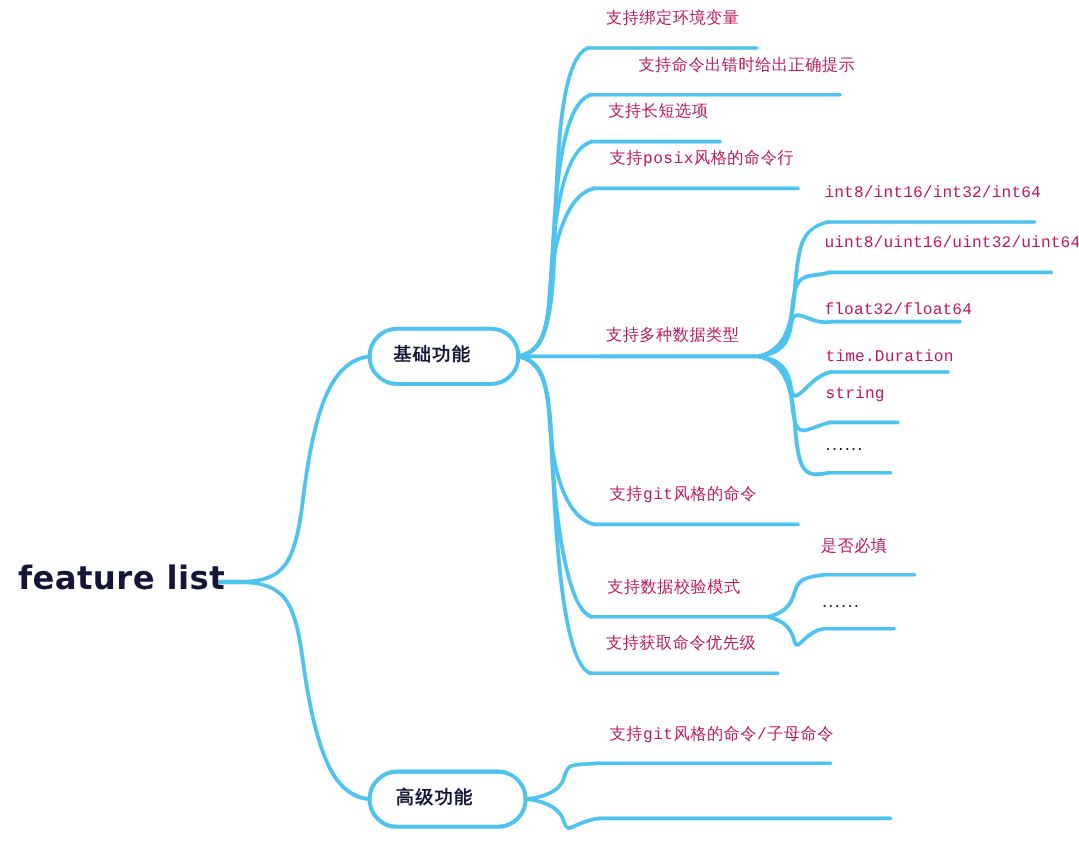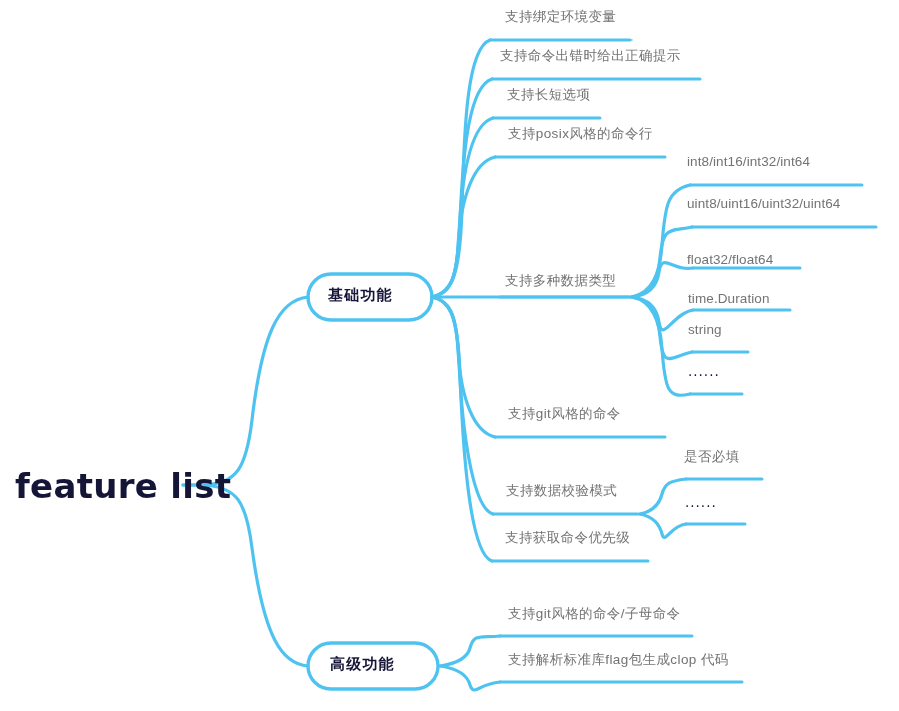--- a/index.html
+++ b/index.html
@@ -21,35 +21,35 @@
   #wires {
     position: absolute;
     left: 0;
     top: 0;
     width: 899px;
     height: 711px;
   }
   .label {
     position: absolute;
     white-space: nowrap;
-    color: #737373;
-    font-family: Liberation Sans, sans-serif;
+    color: #be185d;
+    font-family: Liberation Mono, monospace;
     font-size: 13.5px;
     letter-spacing: 0.4px;
     line-height: 1;
   }
   .label.latin {
     letter-spacing: 0.1px;
   }
   .root-label {
     position: absolute;
     white-space: nowrap;
     color: #151538;
     font-family: "DejaVu Sans", "Liberation Sans", sans-serif;
-    font-size: 34px;
+    font-size: 27px;
     font-weight: bold;
     letter-spacing: 0.3px;
     line-height: 1;
   }
   .node-label {
     position: absolute;
     white-space: nowrap;
     color: #151538;
     font-family: "DejaVu Sans", "Liberation Sans", sans-serif;
     font-size: 15px;
@@ -125,36 +125,35 @@
       <rect x="308" y="274" width="124" height="46" rx="23" ry="23" stroke-width="3.4"></rect>
       <rect x="308" y="643" width="130" height="46" rx="23" ry="23" stroke-width="3.4"></rect>
     </g>
   </svg>
 
   <div class="root-label" style="left:15px; top:469px;">feature list</div>
 
   <div class="node-label" style="left:328px; top:288px;">基础功能</div>
 
   <div class="label" style="left:505px; top:10px;">支持绑定环境变量</div>
-  <div class="label" style="left:500px; top:49px;">支持命令出错时给出正确提示</div>
+  <div class="label" style="left:532px; top:49px;">支持命令出错时给出正确提示</div>
   <div class="label" style="left:507px; top:88px;">支持长短选项</div>
   <div class="label" style="left:508px; top:127px;text-align:center;">支持posix风格的命令行</div>
   <div class="label" style="left:505px; top:274px;">支持多种数据类型</div>
   <div class="label" style="left:508px; top:407px;">支持git风格的命令</div>
   <div class="label" style="left:506px; top:484px;">支持数据校验模式</div>
   <div class="label" style="left:505px; top:531px;text-align:right;">支持获取命令优先级</div>
 
   <div class="label latin" style="left:687px; top:155px;">int8/int16/int32/int64</div>
   <div class="label latin" style="left:687px; top:197px;">uint8/uint16/uint32/uint64</div>
   <div class="label latin" style="left:687px; top:253px;">float32/float64</div>
   <div class="label latin" style="left:688px; top:292px;">time.Duration</div>
   <div class="label latin" style="left:688px; top:323px;">string</div>
   <div class="dots" style="left:688px; top:365px;">......</div>
 
   <div class="label" style="left:684px; top:450px;">是否必填</div>
   <div class="dots" style="left:685px; top:496px;">......</div>
 
   <div class="node-label" style="left:330px; top:657px;">高级功能</div>
 
   <div class="label" style="left:508px; top:607px;">支持git风格的命令/子母命令</div>
-  <div class="label" style="left:508px; top:653px;">支持解析标准库flag包生成clop 代码</div>
 
 </div>
 
 </body></html>

